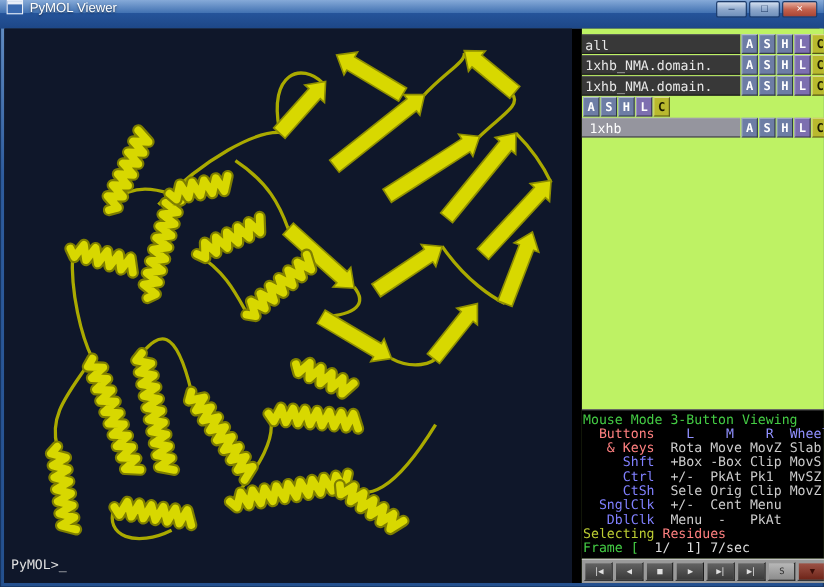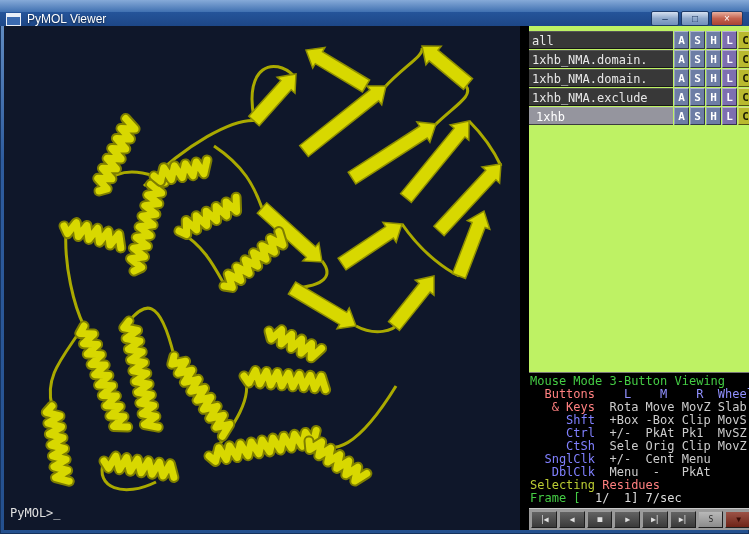--- a/index.html
+++ b/index.html
@@ -5,21 +5,21 @@
   * { margin:0; padding:0; box-sizing:border-box; }
   html,body { width:749px; height:534px; overflow:hidden; }
   body { font-family:"DejaVu Sans Mono", monospace; background:#000; position:relative; }
 
   .window { position:absolute; inset:0;
             background:linear-gradient(#6a94c8,#2e5c9e 30%,#24508e);
             box-shadow:inset 0 0 0 1px #16335e; }
 
   
   .titlebar { position:absolute; left:0; top:0; right:0; height:26px;
-              display:flex; align-items:flex-end; padding:0 6px;
+              display:flex; align-items:flex-start; padding:0 6px;
               background:linear-gradient(#86aad8 0%, #4272b2 45%, #25549a 46%, #1d4787 100%); }
   .win-icon { width:15px; height:13px; margin-right:6px; border:1px solid #e8eef8;
               background:#3a6ab0; position:relative; }
   .win-icon::before { content:""; position:absolute; left:0; top:0; right:0; height:3px; background:#e8eef8; }
   .title-text { color:#fff; font-family:"Liberation Sans", sans-serif; font-size:12px;
                 text-shadow:0 1px 2px rgba(0,0,0,.6); }
   .win-controls { margin-left:auto; display:flex; gap:2px; align-items:flex-start; padding-top:1px; }
   .win-btn { width:28px; height:15px; border:1px solid #1c3a68; border-radius:2px;
              background:linear-gradient(#d6e1f0,#8fa9cc 50%,#6f8fba);
              color:#16305a; font-size:10px; line-height:13px; text-align:center;
@@ -165,21 +165,20 @@
           </div>
           <div class="obj-row">
             <div class="name-cell">1xhb_NMA.domain.</div>
             <div class="panel-btn" style="background: rgb(109, 125, 165); color: rgb(255, 255, 255);">A</div>
             <div class="panel-btn" style="background: rgb(109, 125, 165); color: rgb(255, 255, 255);">S</div>
             <div class="panel-btn" style="background: rgb(109, 125, 165); color: rgb(255, 255, 255);">H</div>
             <div class="panel-btn" style="background: rgb(125, 111, 176); color: rgb(255, 255, 255);">L</div>
             <div class="panel-btn" style="background: rgb(185, 185, 46); color: rgb(26, 26, 0);">C</div>
           </div>
           <div class="obj-row">
-            <div class="name-cell">1xhb_NMA.exclude</div>
             <div class="panel-btn" style="background: rgb(109, 125, 165); color: rgb(255, 255, 255);">A</div>
             <div class="panel-btn" style="background: rgb(109, 125, 165); color: rgb(255, 255, 255);">S</div>
             <div class="panel-btn" style="background: rgb(109, 125, 165); color: rgb(255, 255, 255);">H</div>
             <div class="panel-btn" style="background: rgb(125, 111, 176); color: rgb(255, 255, 255);">L</div>
             <div class="panel-btn" style="background: rgb(185, 185, 46); color: rgb(26, 26, 0);">C</div>
           </div>
           <div class="obj-row selected">
             <div class="name-cell">1xhb</div>
             <div class="panel-btn" style="background: rgb(109, 125, 165); color: rgb(255, 255, 255);">A</div>
             <div class="panel-btn" style="background: rgb(109, 125, 165); color: rgb(255, 255, 255);">S</div>

